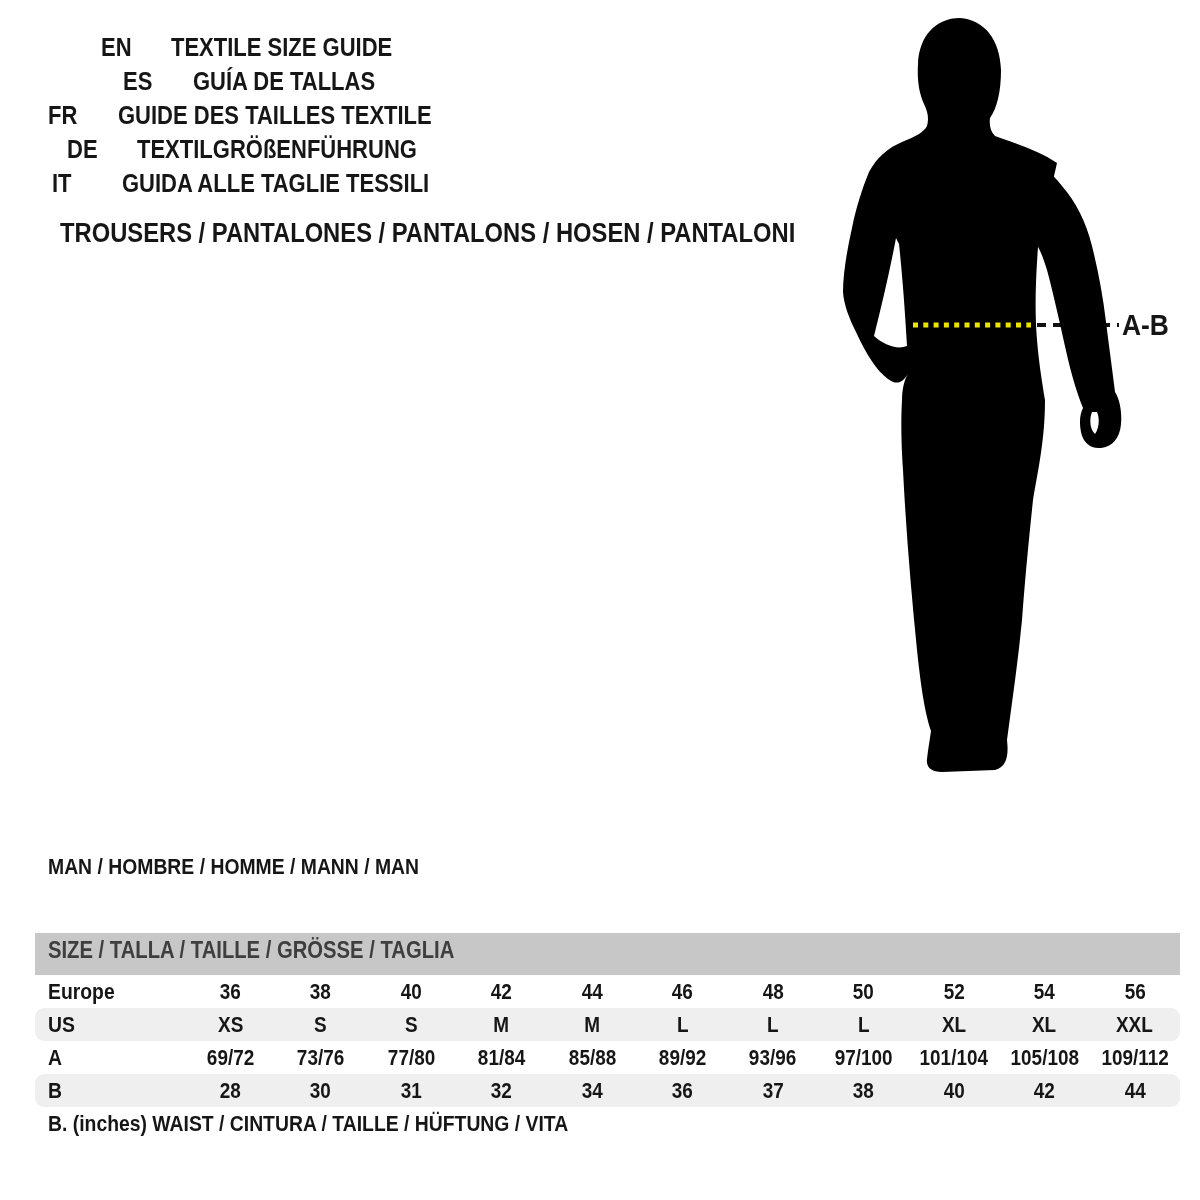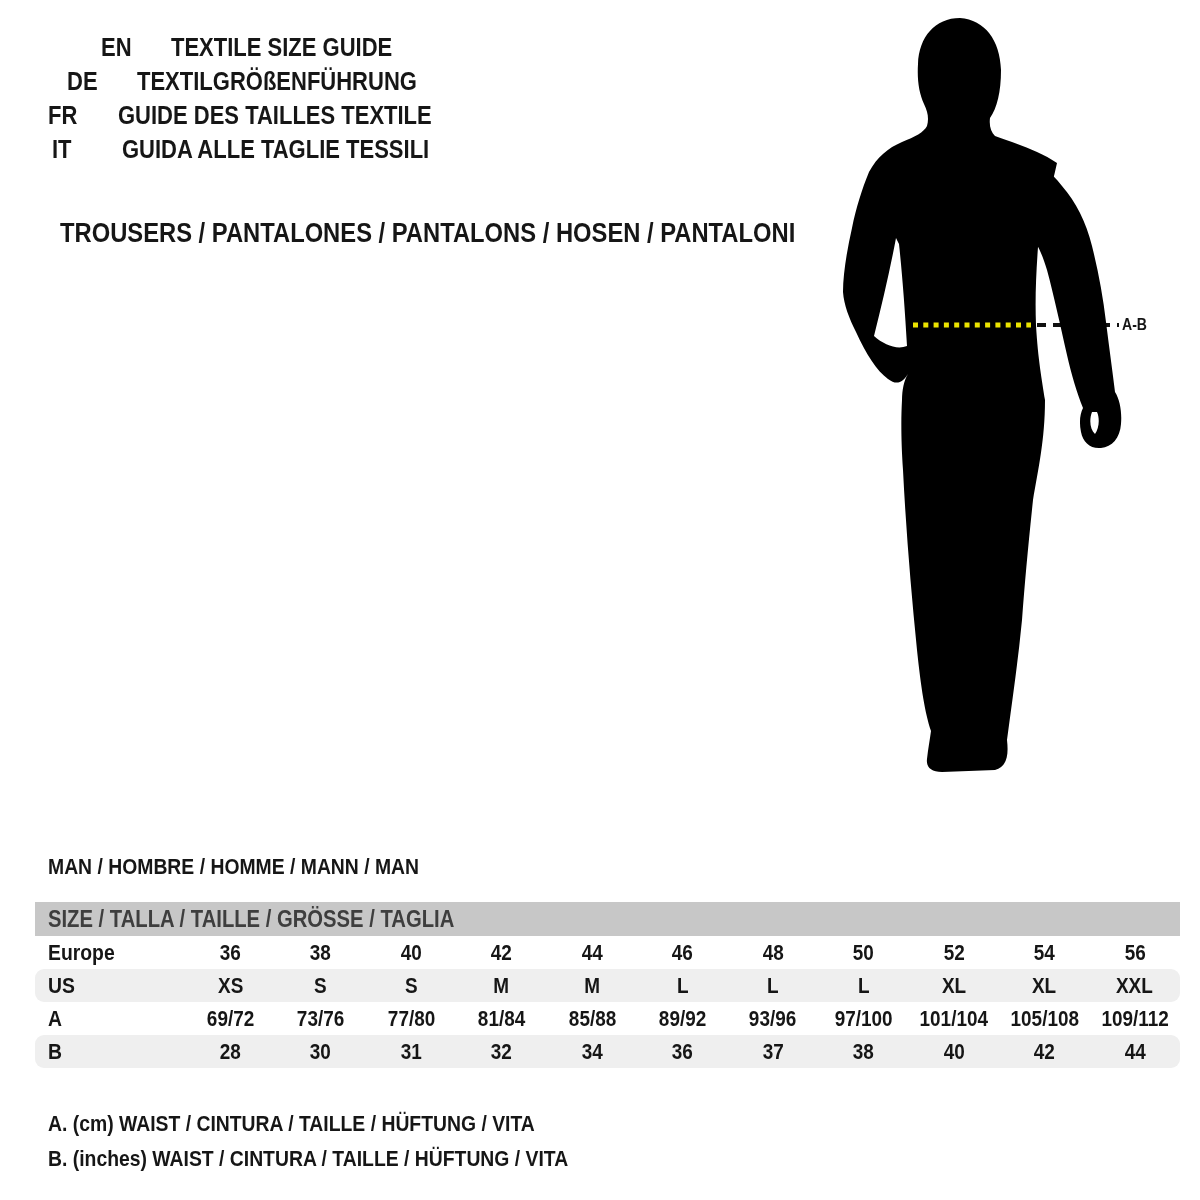--- a/index.html
+++ b/index.html
@@ -23,58 +23,62 @@
 
   .product-title {
     position:absolute; left:60px; top:218px;
     font-size:27px; font-weight:bold; line-height:30px;
   }
 
   
   .figure-svg { position:absolute; left:830px; top:10px; width:330px; height:780px; }
   .ab-label {
     position:absolute; left:1122px; top:312px;
-    font-size:16px; font-weight:bold; line-height:26px;
+    font-size:30px; font-weight:bold; line-height:26px;
   }
 
   
   .man-title {
     position:absolute; left:48px; top:854px;
     font-size:22px; font-weight:bold; line-height:26px;
   }
   .size-table { position:absolute; left:35px; top:902px; width:1145px; }
   .t-header {
-    height:34px; line-height:34px; background:#c7c7c7; color:#3e3e3e;
-    font-size:23px; font-weight:bold; padding-left:13px; box-sizing:border-box;
+    height:42px; line-height:34px; background:#c7c7c7; color:#3e3e3e;
+    font-size:23px; font-weight:bold; padding-left:13px; box-sizing:border-box;margin-top:31px;
   }
   .t-row { display:flex; height:33px; line-height:33px; font-size:22px; font-weight:bold; }
   .t-row.alt { background:#efefef;border-radius:9px; }
   .t-label { width:150px; padding-left:13px; box-sizing:border-box; }
   .t-cell  { flex:1; text-align:center; }
 
   .footnotes { position:absolute; left:48px; top:1106px; }
   .footnote  { height:35px; line-height:35px; font-size:22px; font-weight:bold; }
 </style>
 </head>
 <body>
 
 <div class="canvas">
 
   <div class="lang-block">
     <div class="lang-row">
       <span class="lang-code"><span class="cond">EN</span></span>
       <span class="cond">TEXTILE SIZE GUIDE</span>
     </div>
     <div class="lang-row">
+      <span class="lang-code"><span class="cond">ES</span></span>
+      <span class="cond">GUÍA DE TALLAS</span>
+    </div>
+    <div class="lang-row">
+      <span class="lang-code"><span class="cond">FR</span></span>
+      <span class="cond">GUIDE DES TAILLES TEXTILE</span>
+    </div>
+    <div class="lang-row">
       <span class="lang-code"><span class="cond">DE</span></span>
       <span class="cond">TEXTILGRÖßENFÜHRUNG</span>
-    </div>
-    <div class="lang-row">
-      <span class="lang-code"><span class="cond">FR</span></span>
-      <span class="cond">GUIDE DES TAILLES TEXTILE</span>
     </div>
     <div class="lang-row">
       <span class="lang-code"><span class="cond">IT</span></span>
       <span class="cond">GUIDA ALLE TAGLIE TESSILI</span>
     </div>
   </div>
 
   <div class="product-title">
     <span class="cond">TROUSERS / PANTALONES / PANTALONS / HOSEN / PANTALONI</span>
   </div>
@@ -210,20 +214,17 @@
       <span class="t-cell"><span class="cond-c">37</span></span>
       <span class="t-cell"><span class="cond-c">38</span></span>
       <span class="t-cell"><span class="cond-c">40</span></span>
       <span class="t-cell"><span class="cond-c">42</span></span>
       <span class="t-cell"><span class="cond-c">44</span></span>
     </div>
   </div>
 
   <div class="footnotes">
     <div class="footnote">
-      <span class="cond">A. (cm) WAIST / CINTURA / TAILLE / HÜFTUNG / VITA</span>
-    </div>
-    <div class="footnote">
       <span class="cond">B. (inches) WAIST / CINTURA / TAILLE / HÜFTUNG / VITA</span>
     </div>
   </div>
 
 </div>
 
 </body></html>

